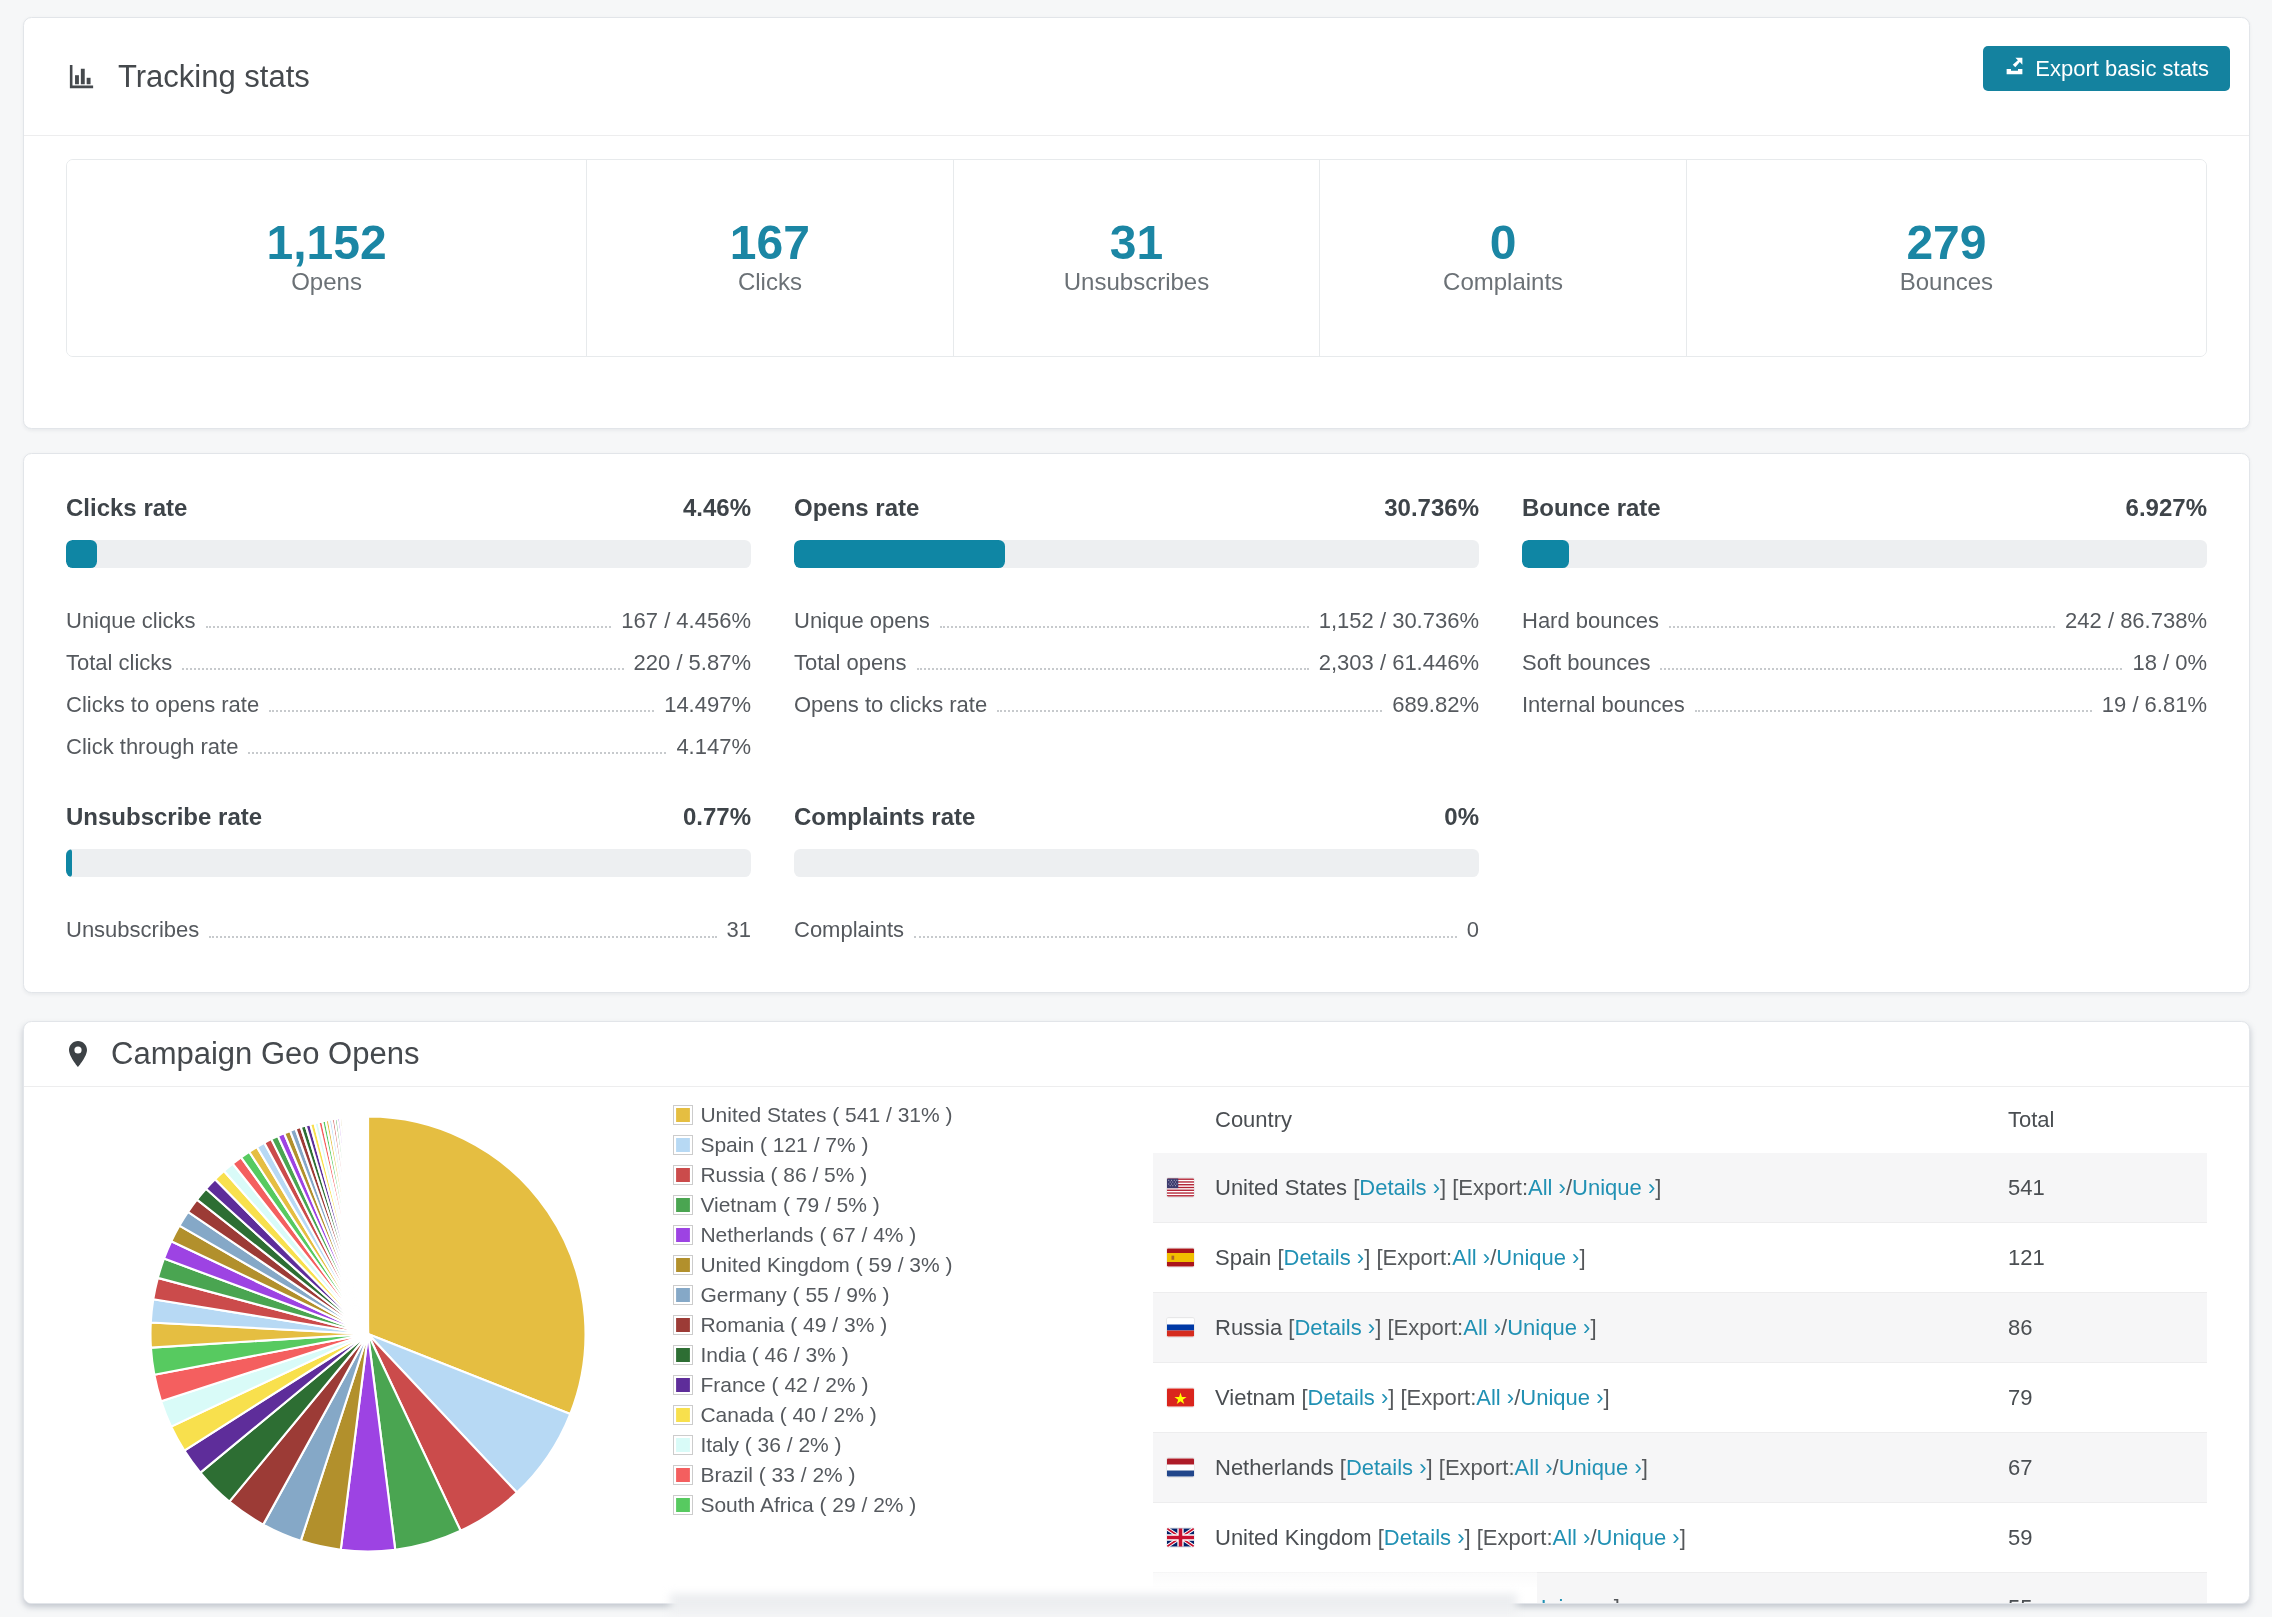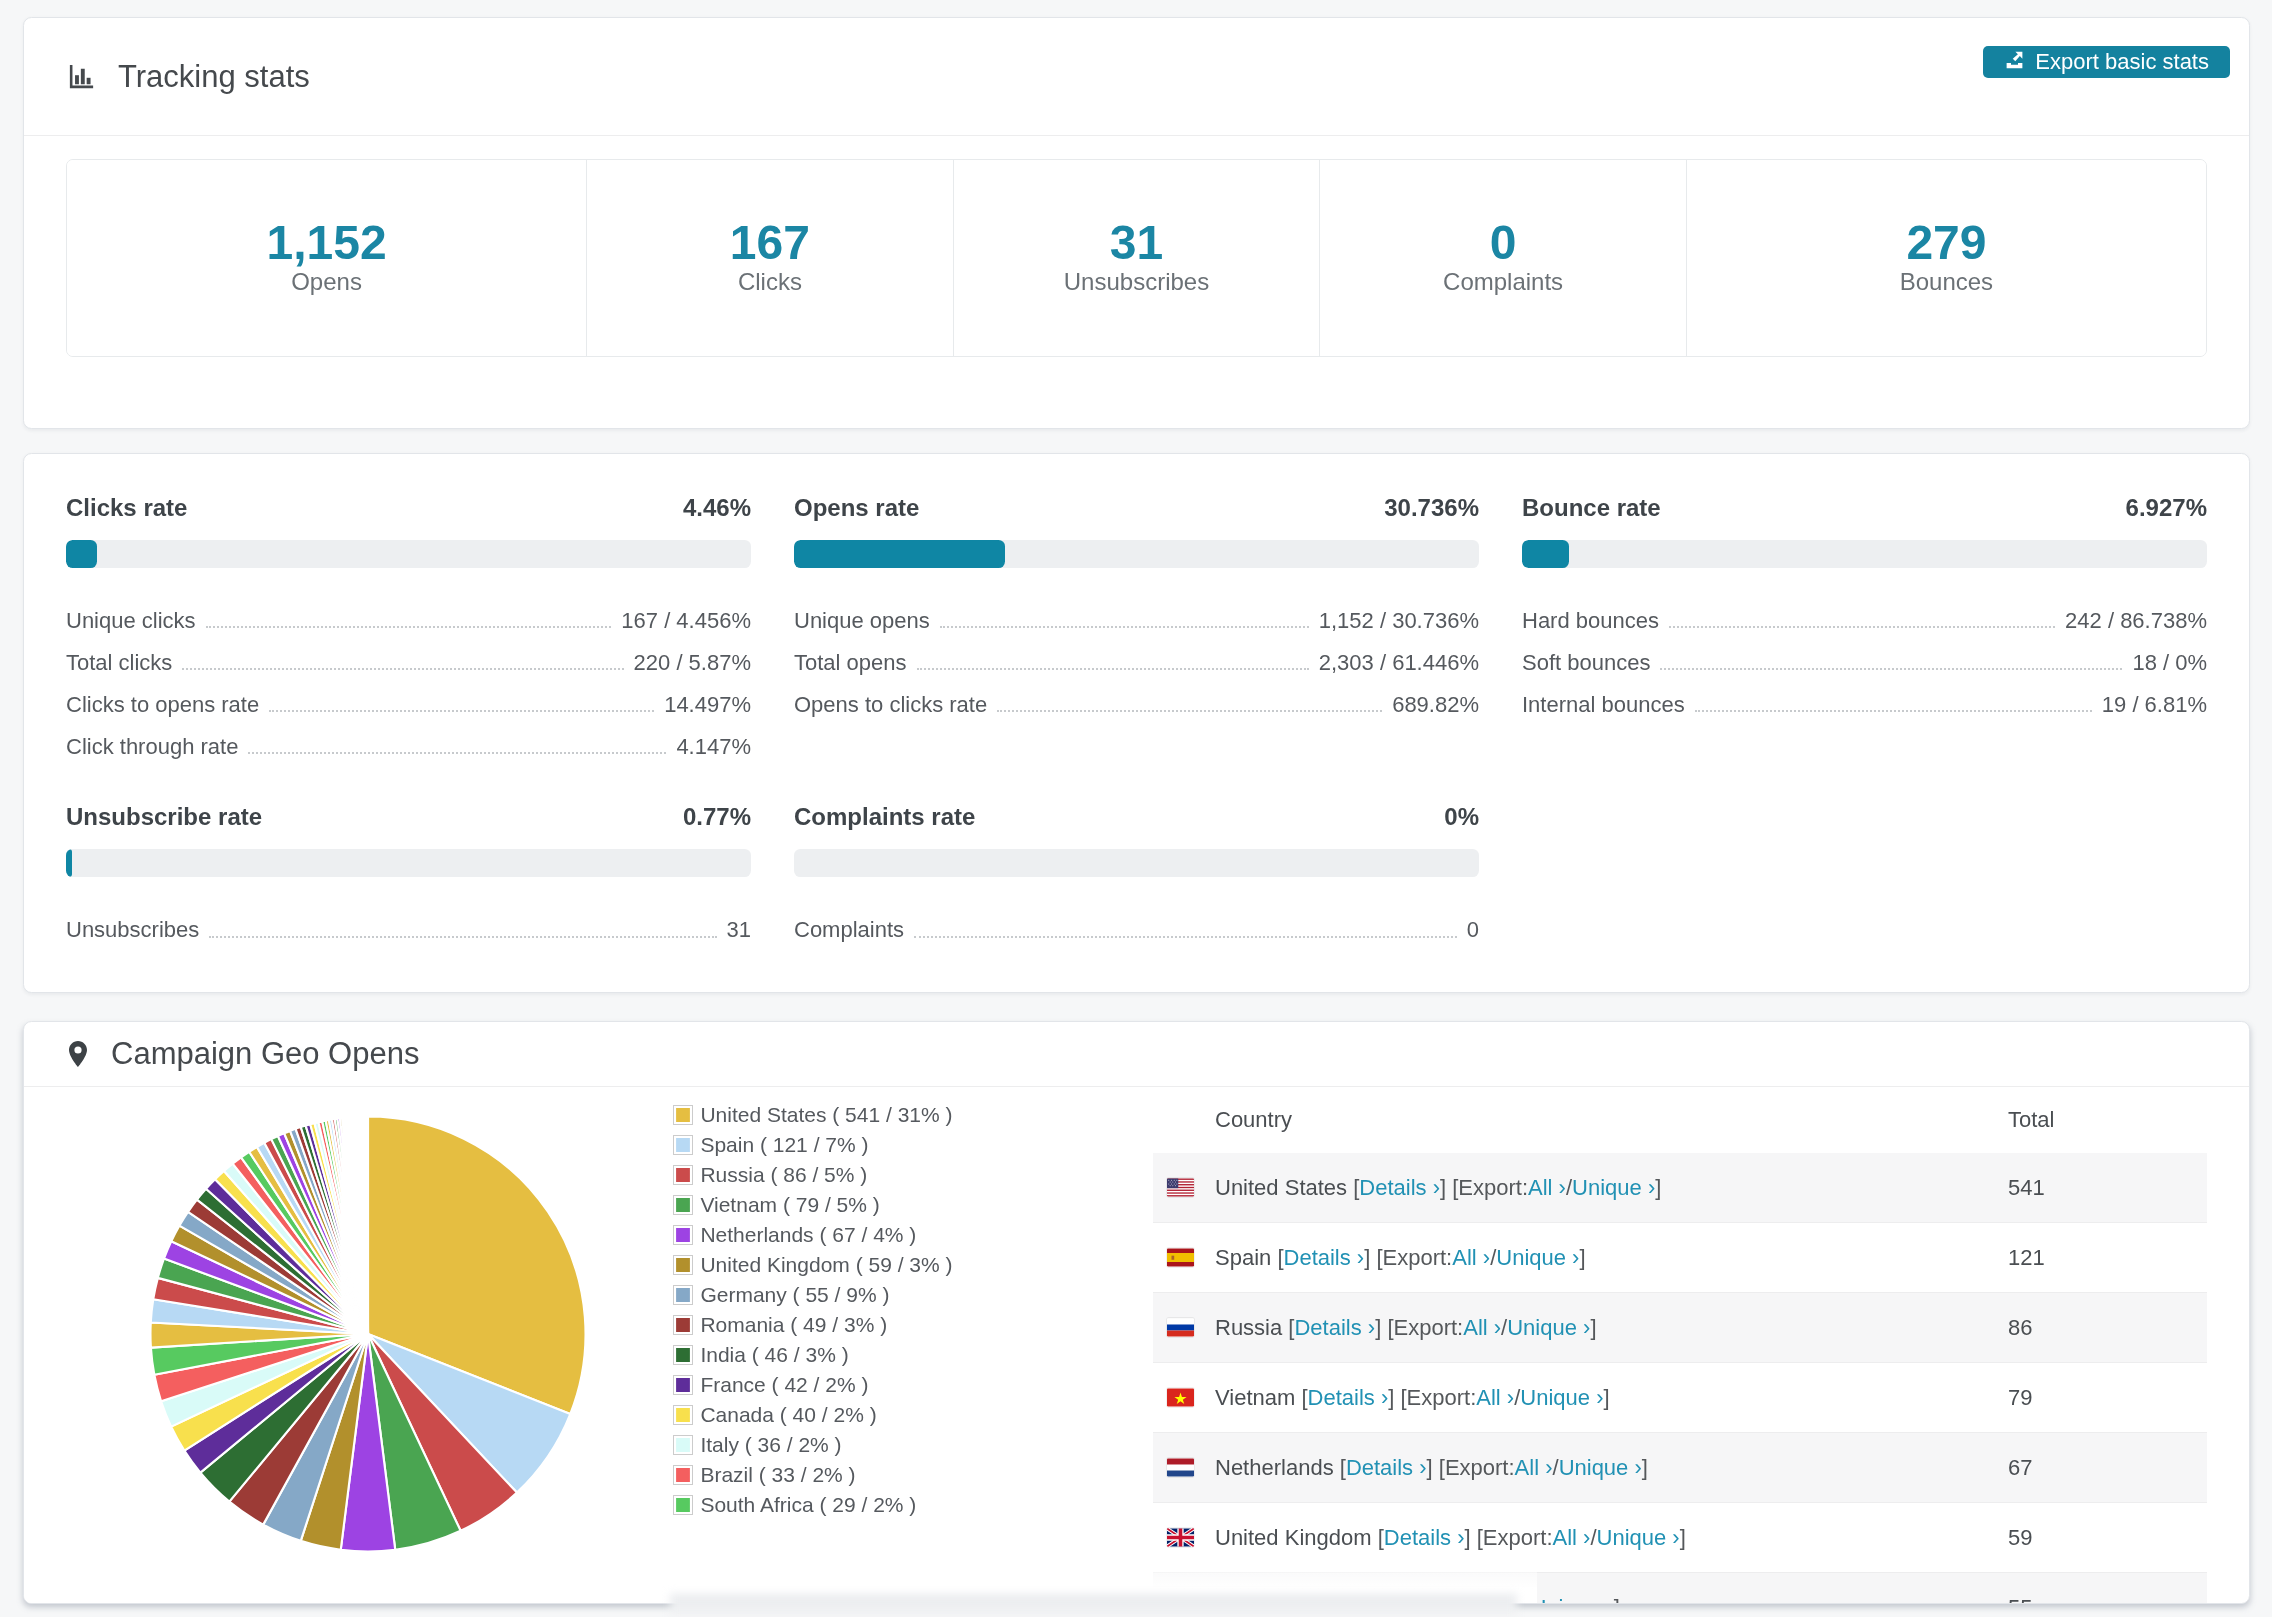--- a/index.html
+++ b/index.html
@@ -12,21 +12,21 @@
   .card{
     background:#fff;border:0.7px solid #e2e5e9;border-radius:8.5px;
     margin:0 23px;box-shadow:0 1.4px 3.5px rgba(40,50,70,.06);
   }
   
   .card1{margin-top:17px;}
   .card-header{height:117px;display:flex;align-items:center;padding:0 42px;border-bottom:0.7px solid #ededee;position:relative;}
   .card-title{font-size:31px;color:#45494d;display:flex;align-items:center;gap:21px;}
   .card-title svg{display:block;}
   .export-btn{
-    position:absolute;right:19px;top:28px;height:32px;
+    position:absolute;right:19px;top:28px;height:45px;
     background:#14829f;color:#fff;border:none;border-radius:5px;
     font-size:22px;font-family:inherit;display:flex;align-items:center;gap:10px;
     padding:0 21px;cursor:pointer;
   }
   .card1-body{padding:22.6px 42px 71px;}
   .summary-row{display:flex;border:0.7px solid #e7eaec;border-radius:7px;overflow:hidden;}
   .stat-box{flex:1 1 0;height:196px;display:flex;flex-direction:column;align-items:center;justify-content:center;border-left:0.7px solid #e7eaec;background:#fff;}
   .stat-box:first-child{border-left:none;flex:1.42 1 0;align-items:center;}
   .stat-box:last-child{flex:1.42 1 0;}
   .stat-value{font-size:48px;font-weight:700;color:#1b86a4;line-height:1;}

